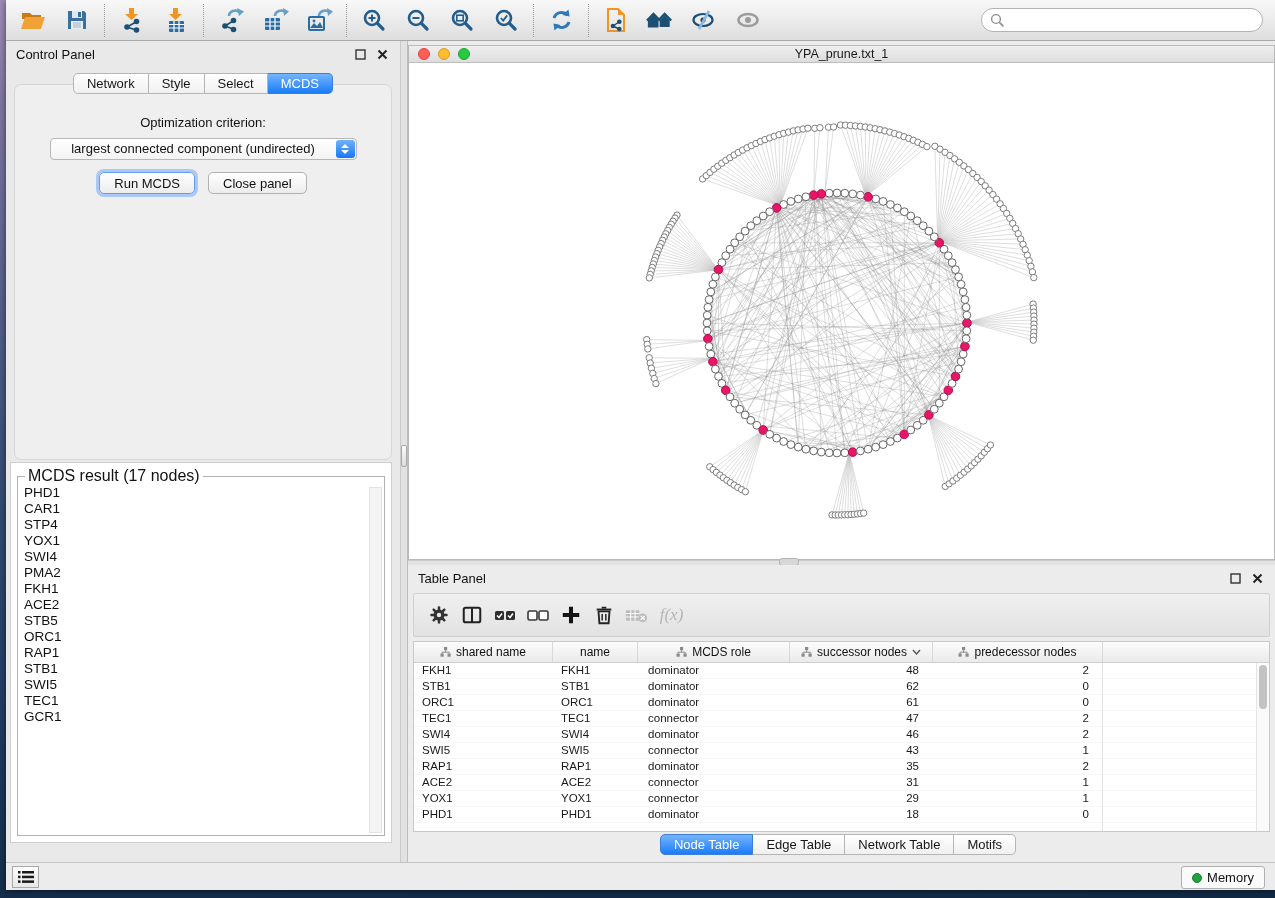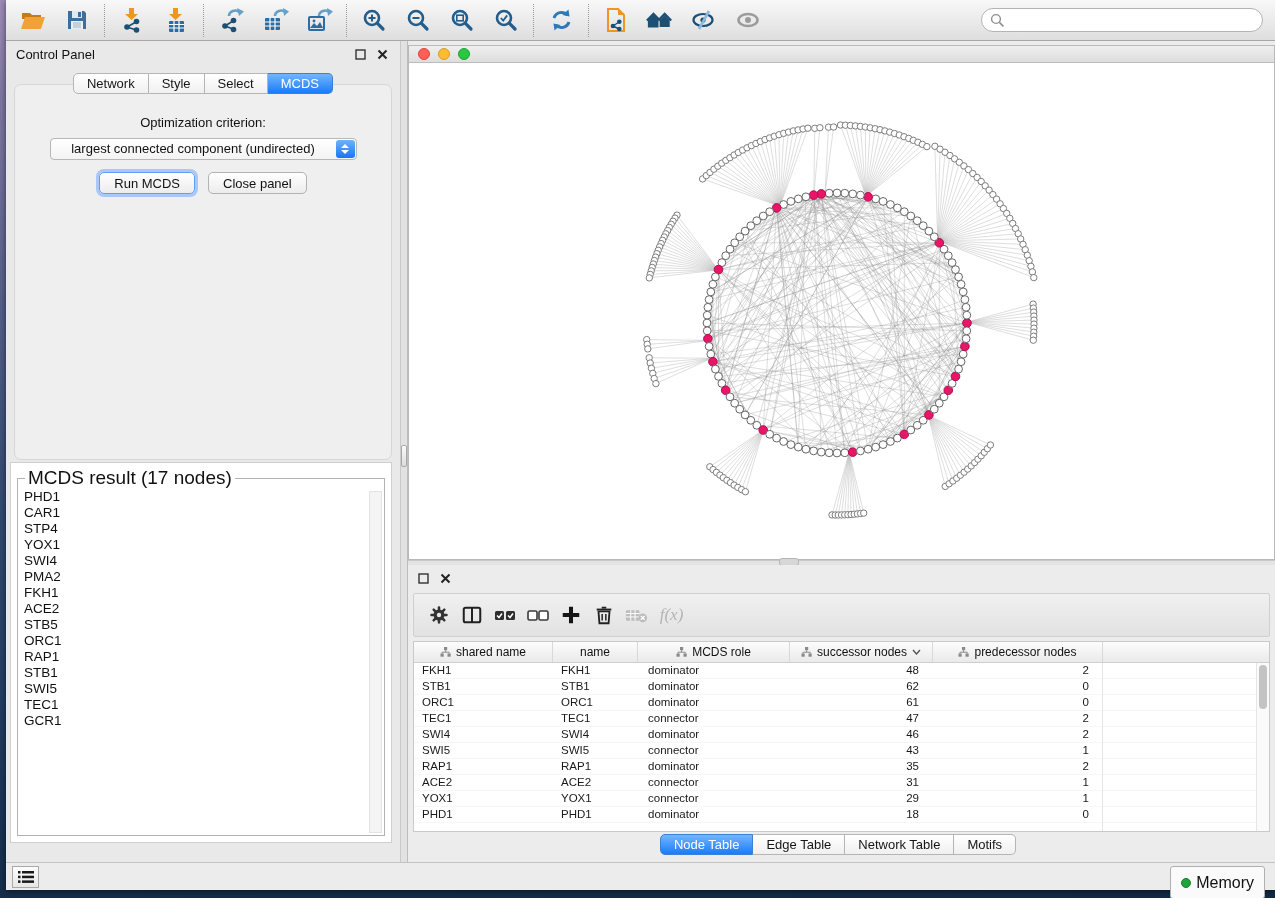--- a/index.html
+++ b/index.html
@@ -46,21 +46,21 @@
 #criterion-stepper { position:absolute; right:1px; top:1px; width:19px; height:18px; border-radius:3px;
   background:linear-gradient(#6fb2fb,#1777f7); display:flex; flex-direction:column; align-items:center; justify-content:center; gap:2px; }
 .tri-up { width:0;height:0;border-left:4px solid transparent;border-right:4px solid transparent;border-bottom:4px solid #fff; }
 .tri-dn { width:0;height:0;border-left:4px solid transparent;border-right:4px solid transparent;border-top:4px solid #fff; }
 #cp-buttons { display:flex; justify-content:center; gap:13px; margin-top:12px; }
 .btn { height:22px; padding:0 14px; font-size:13px; font-family:"Liberation Sans",sans-serif;
   background:linear-gradient(#ffffff,#ececec); border:1px solid #b2b2b2; border-radius:5px; color:#111; }
 .btn.focused { border-color:#5f9ef6; box-shadow:0 0 0 3px rgba(90,150,255,.45); }
 #mcds-results { position:absolute; left:4px; right:8px; top:421px; height:381px; background:#fff; border:1px solid #cfcfcf; }
 #mcds-fieldset { position:absolute; left:6px; right:6px; top:4px; bottom:6px; border:1px solid #b2b2b2; background:#fff; margin:0; padding:0 0 0 6px; }
-#mcds-fieldset legend { font-size:19px; padding:0 3px; margin-left:1px; }
+#mcds-fieldset legend { font-size:16px; padding:0 3px; margin-left:1px; }
 #mcds-list { font-size:13.5px; line-height:16px; }
 #mcds-scroll { position:absolute; right:2px; top:2px; bottom:2px; width:13px; background:#f4f4f4; border:1px solid #e3e3e3; }
 
 
 #v-splitter { position:absolute; left:394px; top:0; bottom:0; width:8px; background:#e2e2e2; border-left:1px solid #c9c9c9; border-right:1px solid #bdbdbd; }
 #v-handle { position:absolute; left:0; right:0; top:404px; height:22px; background:linear-gradient(#fafafa,#dcdcdc); border:1px solid #a9a9a9; border-radius:2px; }
 
 
 #right-col { position:absolute; left:402px; right:0; top:0; bottom:0; }
 #net-window { position:absolute; top:4px; left:0; right:0; height:515px; background:#fff; border:1px solid #b9b9b9; }
@@ -92,22 +92,22 @@
 .c3,.c4 { text-align:right; padding-right:14px; }
 #tbl-vline { position:absolute; left:688px; top:21px; bottom:0; width:1px; background:#e4e4e4; }
 #tbl-scroll { position:absolute; right:0; top:21px; bottom:0; width:13px; background:#fafafa; border-left:1px solid #e5e5e5; }
 #tbl-thumb { position:absolute; left:2px; right:2px; top:2px; height:44px; background:#c3c3c3; border-radius:5px; }
 #tp-tabs { position:absolute; left:0; right:7px; top:269px; height:21px; display:flex; justify-content:center; }
 
 
 #status-bar { position:absolute; left:0; right:0; bottom:0; height:28px; background:#ececec; border-top:1px solid #c2c2c2; }
 #list-btn { position:absolute; left:6px; top:3px; width:27px; height:22px;
   background:linear-gradient(#fdfdfd,#e7e7e7); border:1px solid #a8a8a8; display:flex; align-items:center; justify-content:center; }
-#memory-btn { position:absolute; right:10px; top:3px; height:33px; padding:0 10px;
-  background:#fafafa; border:1px solid #b0b0b0; border-radius:3px; display:flex; align-items:center; gap:5px; font-size:16px; }
+#memory-btn { position:absolute; right:10px; top:3px; height:23px; padding:0 10px;
+  background:#fafafa; border:1px solid #b0b0b0; border-radius:3px; display:flex; align-items:center; gap:5px; font-size:13px; }
 #memory-dot { width:10px; height:10px; border-radius:50%; background:#1fa33c; border:1px solid #178031; }
 svg.ic { display:block; }
 </style>
 </head>
 <body>
 
 <div id="app">
 
   <div id="toolbar">
     <div class="tb-group">
@@ -325,20 +325,21 @@
     <div id="v-splitter">
       <div id="v-handle"></div>
     </div>
 
     <div id="right-col">
       <div id="net-window">
         <div id="net-titlebar">
           <span class="traffic red"></span>
           <span class="traffic yellow"></span>
           <span class="traffic green"></span>
+          <span id="net-title">YPA_prune.txt_1</span>
         </div>
         <div id="net-canvas">
           <svg id="graph-svg" width="865" height="496" viewBox="0 0 865 496">
               <g stroke="#8f8f8f" stroke-width="0.7" stroke-opacity="0.42">
                 <line x1="367.6" y1="144.9" x2="525.3" y2="346.2"></line>
                 <line x1="367.6" y1="144.9" x2="481.4" y2="378.5"></line>
                 <line x1="367.6" y1="144.9" x2="552.1" y2="298.7"></line>
                 <line x1="367.6" y1="144.9" x2="443.7" y2="389.1"></line>
                 <line x1="367.6" y1="144.9" x2="306.4" y2="306.1"></line>
                 <line x1="367.6" y1="144.9" x2="396.9" y2="386.2"></line>
@@ -1009,20 +1010,21 @@
             </svg>
         </div>
       </div>
 
       <div id="h-splitter">
         <div id="h-handle"></div>
       </div>
 
       <div id="table-panel">
         <div class="panel-titlebar">
+          <span class="ttl">Table Panel</span>
           <span class="win-btns">
             <svg class="ic" width="11" height="11" viewBox="0 0 11 11">
                 <rect x="1" y="1" width="9" height="9" fill="none" stroke="#333" stroke-width="1.4"></rect>
               </svg>
             <svg class="ic" width="11" height="11" viewBox="0 0 11 11">
                 <path d="M1.5 1.5l8 8M9.5 1.5l-8 8" stroke="#222" stroke-width="2"></path>
               </svg>
           </span>
         </div>
         <div id="tp-toolbar">

